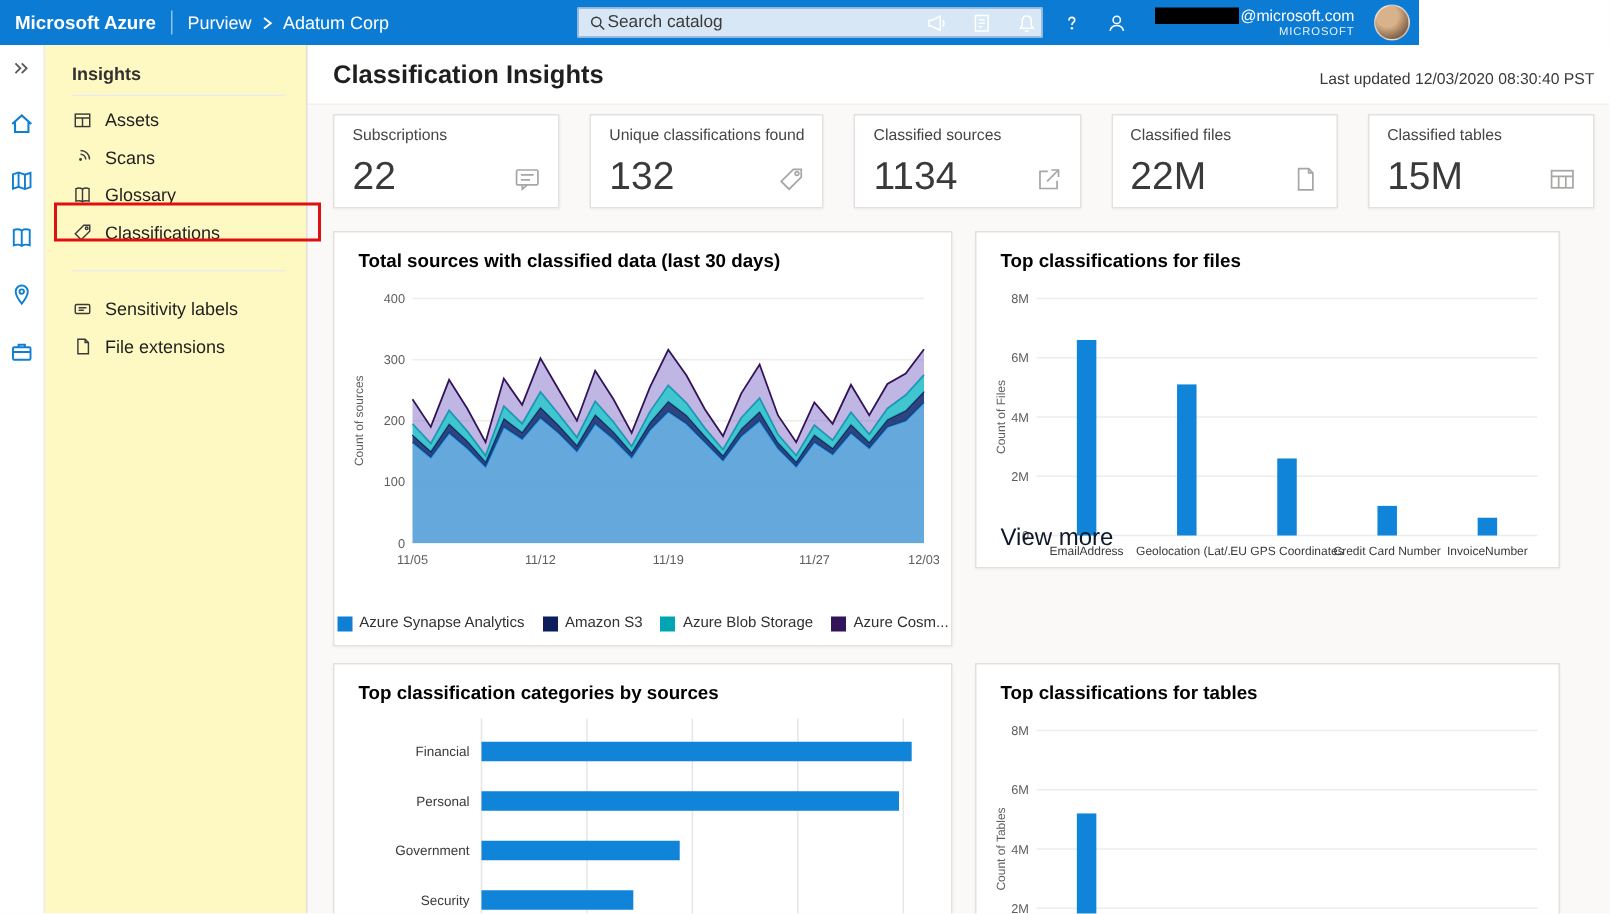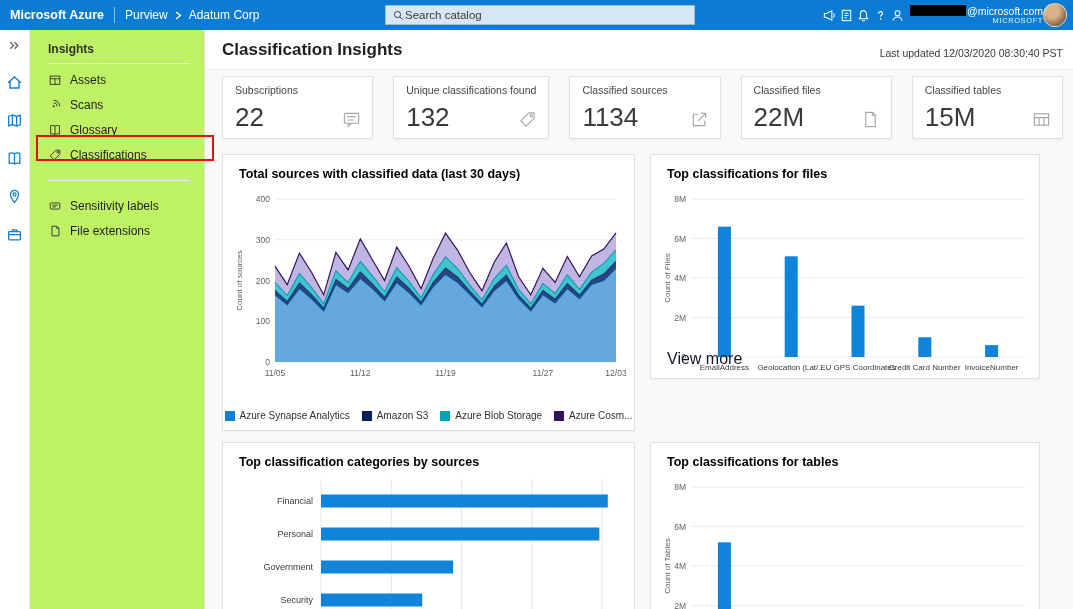--- a/index.html
+++ b/index.html
@@ -1,51 +1,51 @@
 <!DOCTYPE html>
 <html><head>
 <meta charset="utf-8">
 <style>
   * { margin:0; padding:0; box-sizing:border-box; }
   html,body { width:1073px; height:609px; overflow:hidden; background:#fff;
     font-family:"Liberation Sans", sans-serif; }
   .screen { position:relative; width:1073px; height:609px; background:#fff; }
 
   
-  .topbar { position:absolute; left:0; top:0; width:1073px; height:30px;
+  .topbar { position:absolute; left:0; top:0; width:946px; height:30px;
     background:#0c7bd3; color:#fff; display:flex; align-items:center; z-index:40; }
   .brand { margin-left:10px; font-size:12.5px; font-weight:700; white-space:nowrap; cursor:pointer; }
   .tb-sep { width:1px; height:16px; background:rgba(255,255,255,.55); margin:0 10px; }
   .crumb { font-size:12px; white-space:nowrap; cursor:pointer; }
   .crumb-chev { margin:0 7px; }
   .search { position:absolute; left:385px; top:5px; width:310px; height:20px;
     background:#d7e7f5; border:1px solid #9dbdda; display:flex; align-items:center;
     padding:0 6px; border-radius:0; }
   .search input { flex:1; border:none; outline:none; background:transparent;
     font-size:11.5px; color:#1b1a19; font-family:"Liberation Sans", sans-serif; }
   .search input::placeholder { color:#3b3a39; }
-  .tb-right { position:absolute; right:6px; top:0; height:30px; display:flex; align-items:center; }
+  .tb-right { position:absolute; right:6px; top:0; height:30px; display:flex; align-items:center; gap:13px; }
   .tb-ico { display:flex; align-items:center; justify-content:center; width:17px; height:17px; cursor:pointer; }
   .account { text-align:right; line-height:1.15; cursor:pointer; margin-left:4px; }
   .acct-line1 { font-size:10.5px; display:flex; align-items:center; justify-content:flex-end; }
   .redact { display:inline-block; width:56px; height:11px; background:#000; margin-right:1px; }
   .acct-line2 { font-size:7.5px; letter-spacing:.6px; color:rgba(255,255,255,.9); }
   .avatar { width:24px; height:24px; border-radius:50%;
     background:radial-gradient(circle at 35% 30%, #d8b28a 0 35%, #8a6a4e 70%, #4e3a2a 100%);
     border:1px solid rgba(255,255,255,.6); cursor:pointer; }
 
   
   .rail { position:absolute; left:0; top:30px; width:30px; bottom:0; background:#fff;
     border-right:1px solid #ececec; display:flex; flex-direction:column; align-items:center;
     padding-top:8px; gap:21px; z-index:30; }
   .rail .ritem { cursor:pointer; display:flex; }
 
   
   .sidebar { position:absolute; left:30px; top:30px; width:175px; bottom:0;
-    background:#bef264; border-right:1px solid #e1dfdd; z-index:20; }
+    background:#fef9c3; border-right:1px solid #e1dfdd; z-index:20; }
   .sb-heading { margin:12px 0 0 18px; font-size:12px; font-weight:700; color:#323130; padding-bottom:7px; }
   .sb-divider { border-top:1px solid #edebe9; margin:0 14px 3px 18px; }
   .sb-item { height:25px; display:flex; align-items:center; gap:8px; padding-left:18px;
     font-size:12px; color:#201f1e; cursor:pointer; white-space:nowrap; }
   .sb-break { border-top:1px solid #edebe9; margin:13px 14px 12px 18px; }
   .red-annotation { position:absolute; left:36px; top:135px; width:178px; height:26px;
     border:2px solid #e01010; z-index:50; pointer-events:none; }
 
   
   .main { position:absolute; left:205px; top:30px; width:868px; height:579px; background:#faf9f8; }

